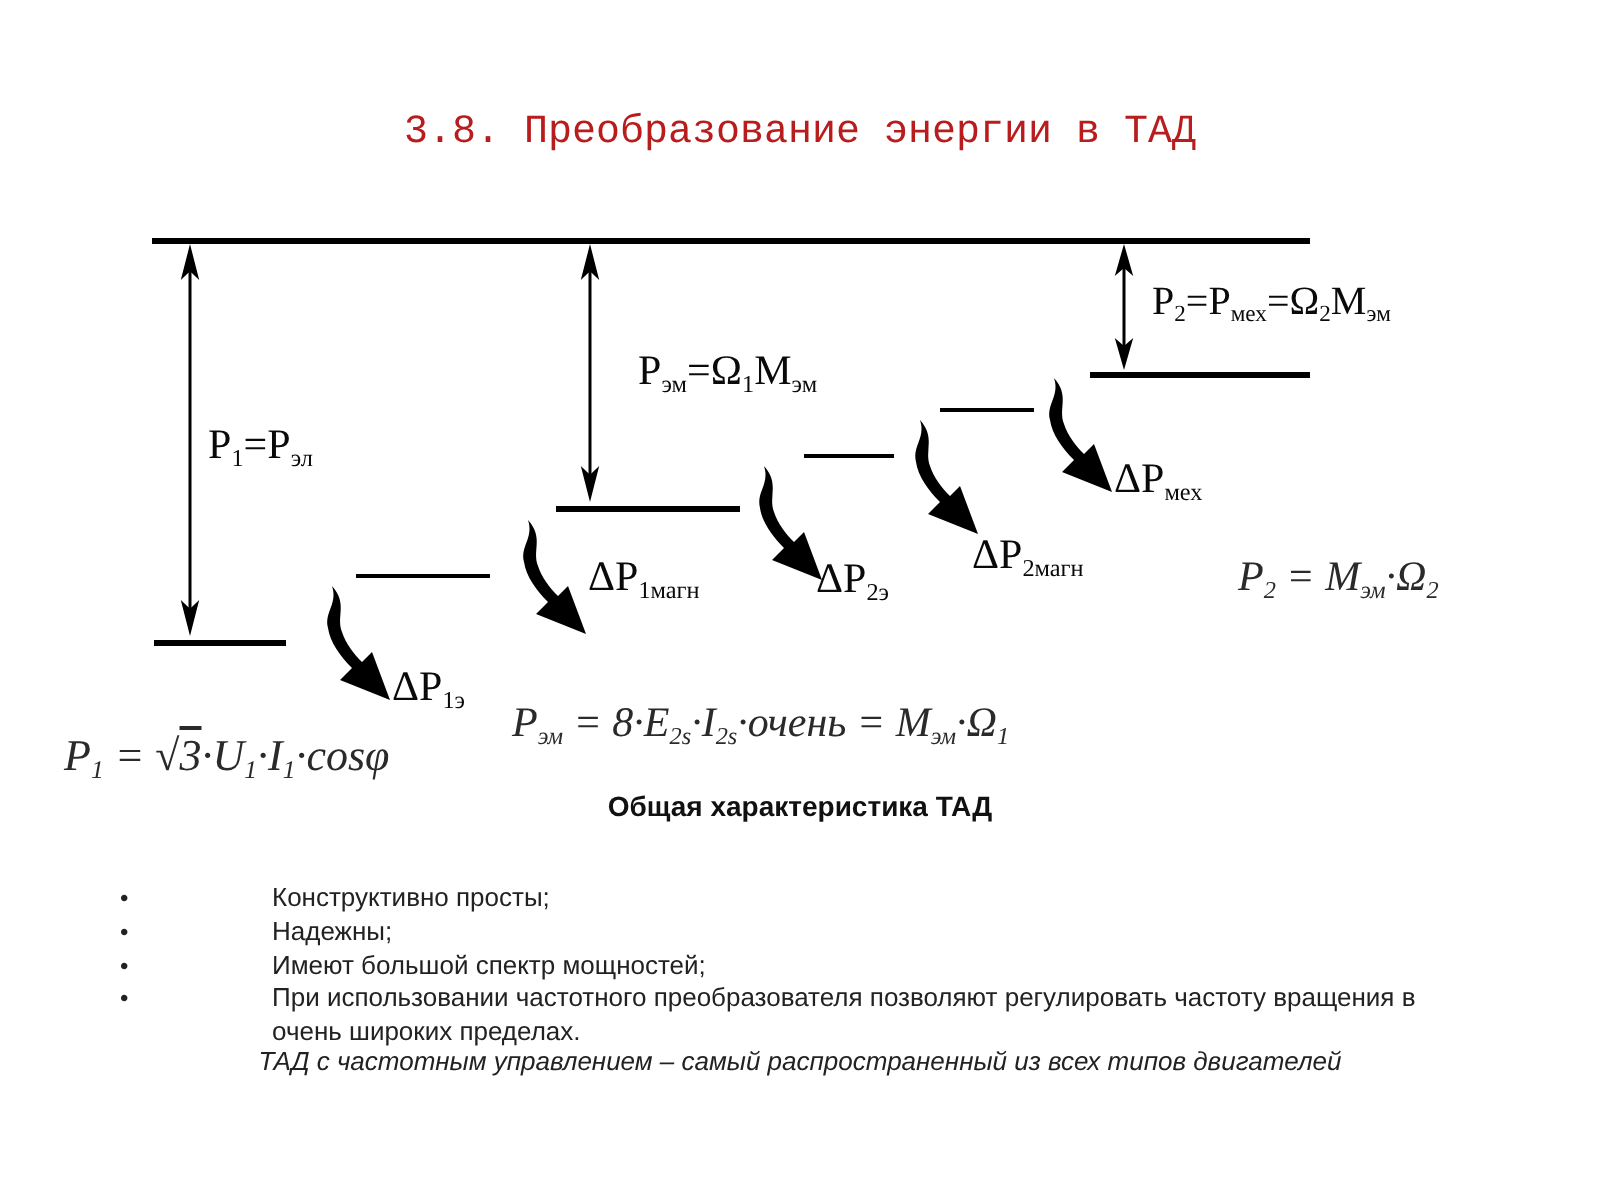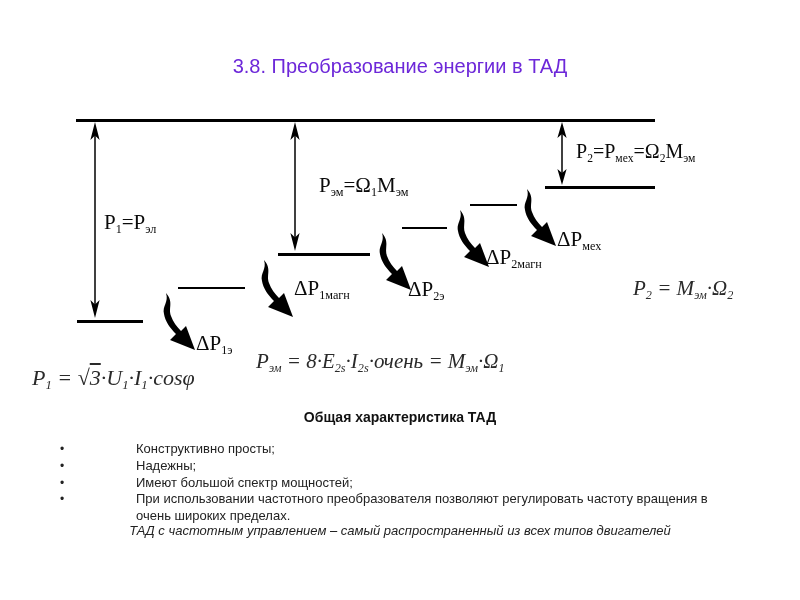--- a/index.html
+++ b/index.html
@@ -1,35 +1,35 @@
 <!DOCTYPE html>
 <html><head>
 <meta charset="utf-8">
 <style>
   html,body{margin:0;padding:0;}
   body{width:800px;height:600px;background:#ffffff;position:relative;overflow:hidden;
        font-family:"Liberation Sans","DejaVu Sans",sans-serif;color:#1b1b1b;}
   .abs{position:absolute;}
   
-  .title{left:0;right:0;top:55px;text-align:center;font-size:20px;color:#6d28d9;}
+  .title{left:0;right:0;top:55px;text-align:center;font-size:20px;color:#b91c1c;font-family:Liberation Mono, monospace;}
   
   .hline{background:#000;height:3px;}
   .thin{height:2px;}
   
   .dlab{font-family:"Liberation Serif","DejaVu Serif",serif;font-size:20px;color:#0a0a0a;white-space:nowrap;}
   .dlab sub,.formula sub{font-size:0.58em;vertical-align:-0.32em;line-height:0;}
   .big{font-size:21px;}
   
   .formula{font-family:"Liberation Serif","DejaVu Serif",serif;font-style:italic;
            font-size:21px;color:#2a2a2a;white-space:nowrap;}
   .f1{font-size:22px;}
   .ovl{text-decoration:overline;}
   svg{position:absolute;display:block;}
   
-  .charhead{left:0;right:0;top:409px;text-align:center;font-weight:bold;font-size:14px;color:#111;}
+  .charhead{left:0;right:0;top:395px;text-align:center;font-weight:bold;font-size:14px;color:#111;}
   .bullets{left:60px;top:441px;width:676px;font-size:13px;line-height:16.8px;color:#222;}
   .brow{display:flex;}
   .dot{width:28px;flex:0 0 28px;font-size:12px;}
   .btxt{max-width:634px;margin-left:48px;}
   .footnote{left:0;right:0;top:523px;text-align:center;font-style:italic;font-size:13px;color:#222;}
 </style>
 </head>
 <body>
 
 <div class="abs title">3.8. Преобразование энергии в ТАД</div>
@@ -88,34 +88,34 @@
 
   <div class="abs dlab big" style="left:196px;top:331px;">
     <span>ΔP</span><sub>1э</sub>
   </div>
   <div class="abs dlab big" style="left:294px;top:276px;">
     <span>ΔP</span><sub>1магн</sub>
   </div>
   <div class="abs dlab big" style="left:408px;top:277px;">
     <span>ΔP</span><sub>2э</sub>
   </div>
-  <div class="abs dlab big" style="left:486px;top:245px;">
+  <div class="abs dlab big" style="left:486px;top:265px;">
     <span>ΔP</span><sub>2магн</sub>
   </div>
   <div class="abs dlab big" style="left:557px;top:227px;">
     <span>ΔP</span><sub>мех</sub>
   </div>
 
   <div class="abs formula f1" style="left:12px;top:365px;margin-left:20px;">
     <span>P</span><sub>1</sub><span> = √</span><span class="ovl">3</span><span>·U</span><sub>1</sub><span>·I</span><sub>1</sub><span>·cosφ</span>
   </div>
   <div class="abs formula" style="left:256px;top:349px;">
     <span>P</span><sub>эм</sub><span> = 8·E</span><sub>2s</sub><span>·I</span><sub>2s</sub><span>·очень = M</span><sub>эм</sub><span>·Ω</span><sub>1</sub>
   </div>
-  <div class="abs formula" style="left:633px;top:276px;">
+  <div class="abs formula" style="left:619px;top:276px;">
     <span>P</span><sub>2</sub><span> = M</span><sub>эм</sub><span>·Ω</span><sub>2</sub>
   </div>
 </div>
 
 <div class="abs charhead">Общая характеристика ТАД</div>
 
 <div class="abs bullets">
   <div class="brow">
     <span class="dot">•</span>
     <span class="btxt">Конструктивно просты;</span>

